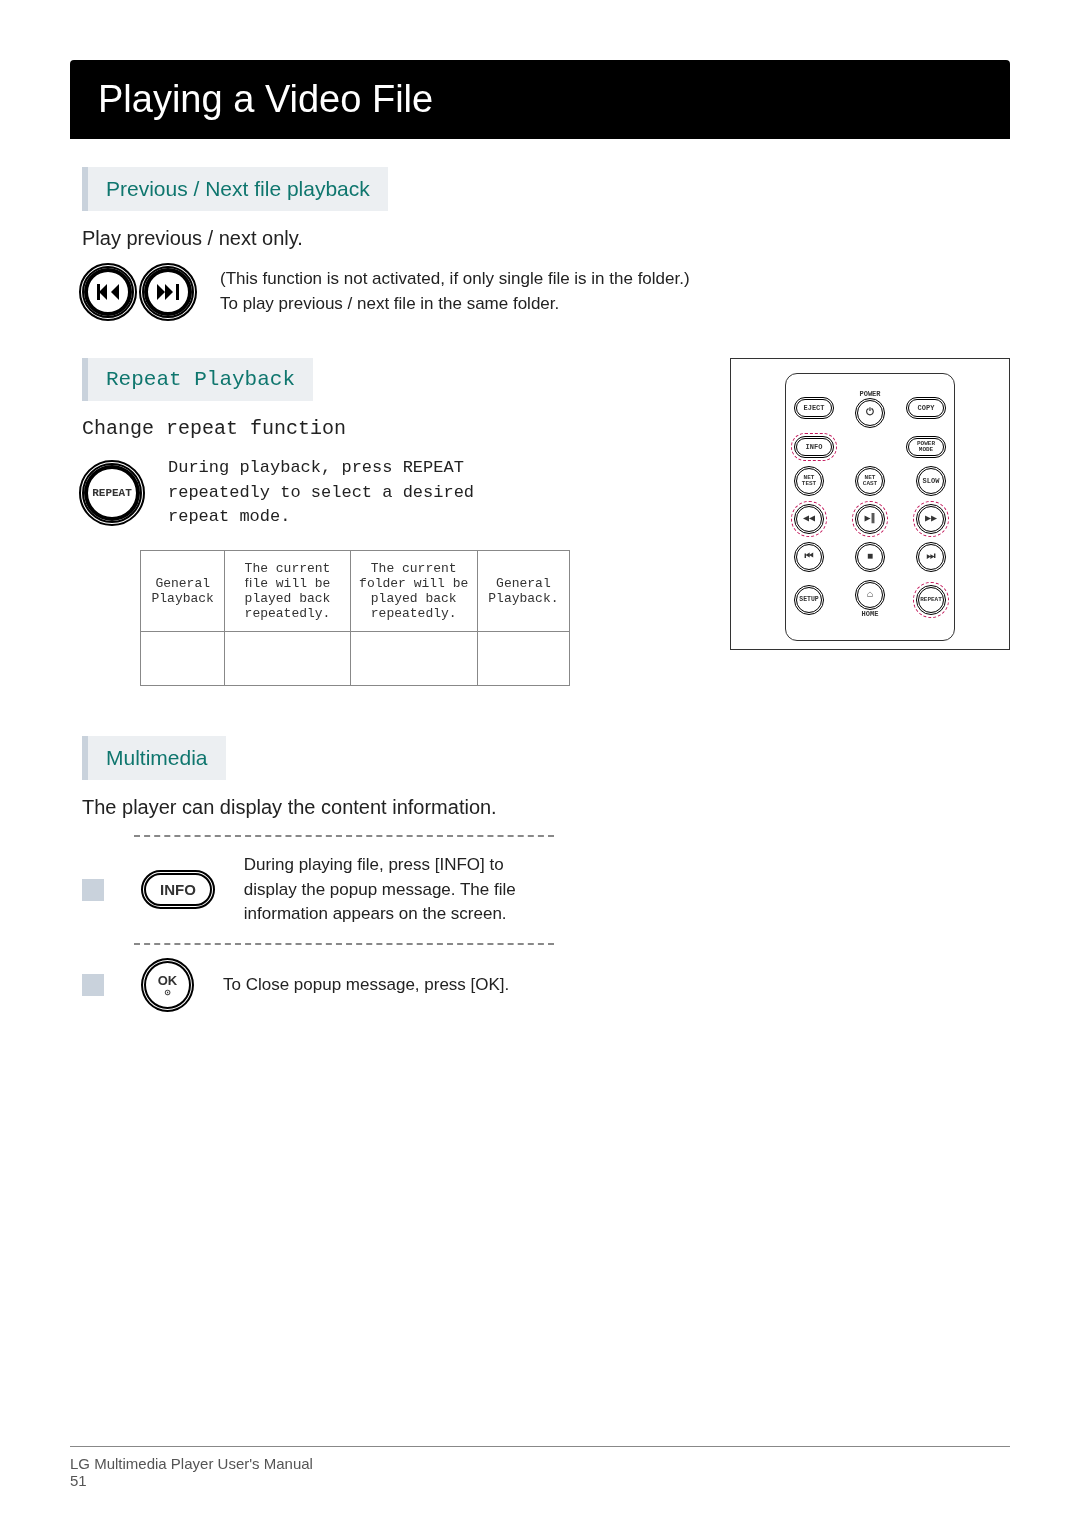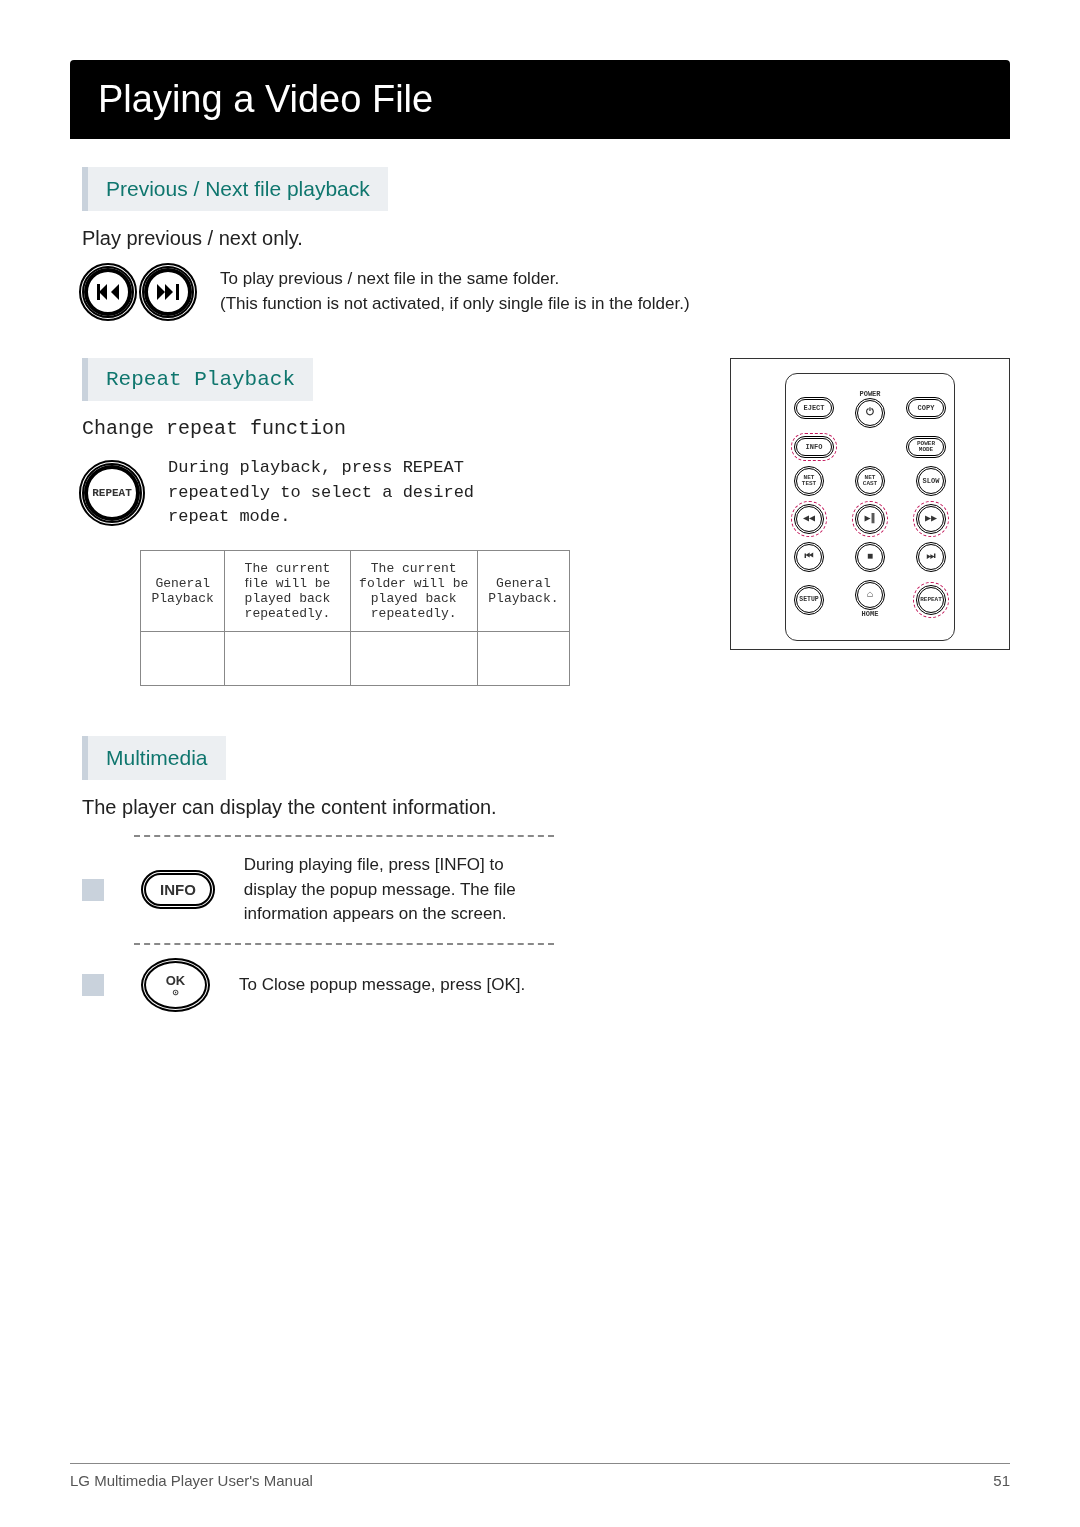--- a/index.html
+++ b/index.html
@@ -226,21 +226,21 @@
   .info-btn::before {
     content: "";
     position: absolute;
     inset: -5px;
     border: 2px solid #000;
     border-radius: 26px;
   }
   .ok-btn {
     border: 2px solid #000;
     border-radius: 50%;
-    width: 63px;
+    width: 47px;
     height: 48px;
     display: flex;
     flex-direction: column;
     align-items: center;
     justify-content: center;
     font-size: 13px;
     font-weight: bold;
     position: relative;
     margin-right: 14px;
     flex-shrink: 0;
@@ -257,20 +257,21 @@
     position: absolute;
     bottom: 38px;
     left: 70px;
     right: 70px;
     display: flex;
     justify-content: space-between;
     font-size: 15px;
     color: #555;
     border-top: 1px solid #888;
     padding-top: 8px;
+    flex-direction: column;
   }
   .step-content { display:flex; align-items:center; }
 </style>
 </head>
 <body>
 
 <div class="page">
 
   <div class="title-bar">Playing a Video File</div>
 
@@ -287,22 +288,22 @@
         </svg>
     </div>
     <div class="btn-circle">
       <svg width="22" height="16" viewBox="0 0 22 16">
           <polygon points="0,0 8,8 0,16" fill="#000"></polygon>
           <polygon points="8,0 16,8 8,16" fill="#000"></polygon>
           <rect x="19" y="0" width="3" height="16" fill="#000"></rect>
         </svg>
     </div>
     <div class="desc-text">
+      <div>(This function is not activated, if only single ﬁle is in the folder.)</div>
       <div>To play previous / next ﬁle in the same folder.</div>
-      <div>(This function is not activated, if only single ﬁle is in the folder.)</div>
     </div>
   </div>
 
   
   <div class="two-col">
     <div class="left-col">
       <div class="sub-box">Repeat Playback</div>
       <div class="body-text">Change repeat function</div>
       <div class="repeat-icon-row">
         <div class="btn-circle btn-circle-lg">

